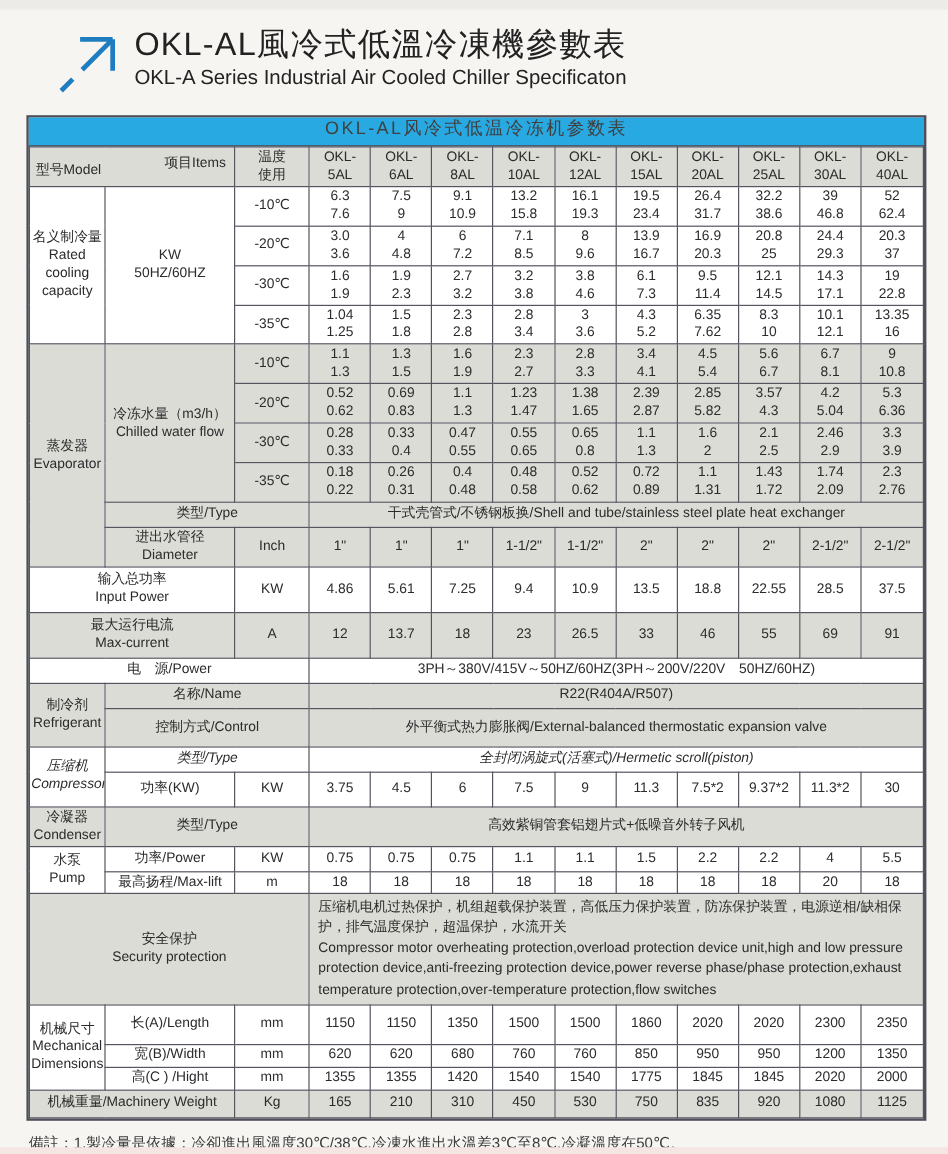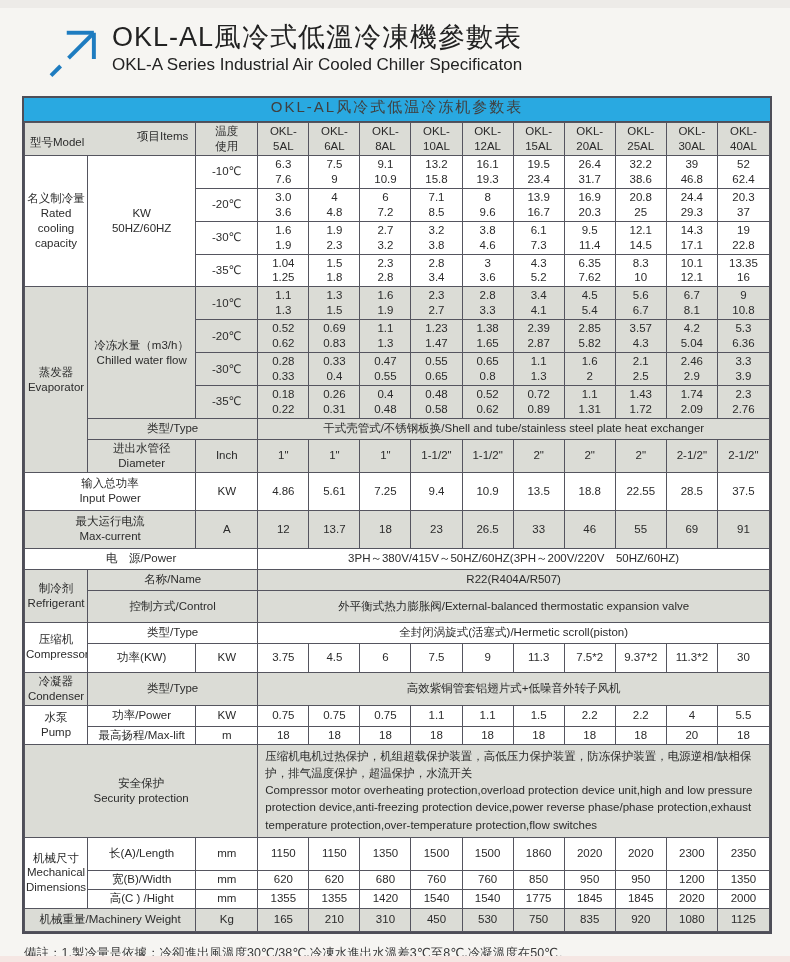--- a/index.html
+++ b/index.html
@@ -346,21 +346,21 @@
         <tr class="g" style="height: 21px;">
           <td class="sec" rowspan="2">制冷剂
 Refrigerant</td>
           <td class="item" colspan="2">名称/Name</td>
           <td class="wide" colspan="10">R22(R404A/R507)</td>
         </tr>
         <tr class="g" style="height: 32px;">
           <td class="item" colspan="2">控制方式/Control</td>
           <td class="wide" colspan="10">外平衡式热力膨胀阀/External-balanced thermostatic expansion valve</td>
         </tr>
-        <tr style="height: 21px;">
+        <tr style="height: 21px; font-style: italic;">
           <td class="sec" rowspan="2">压缩机
 Compressor</td>
           <td class="item" colspan="2">类型/Type</td>
           <td class="wide" colspan="10">全封闭涡旋式(活塞式)/Hermetic scroll(piston)</td>
         </tr>
         <tr style="height: 29px;">
           <td class="item">功率(KW)</td>
           <td class="unit">KW</td>
           <td class="val">3.75</td>
           <td class="val">4.5</td>

